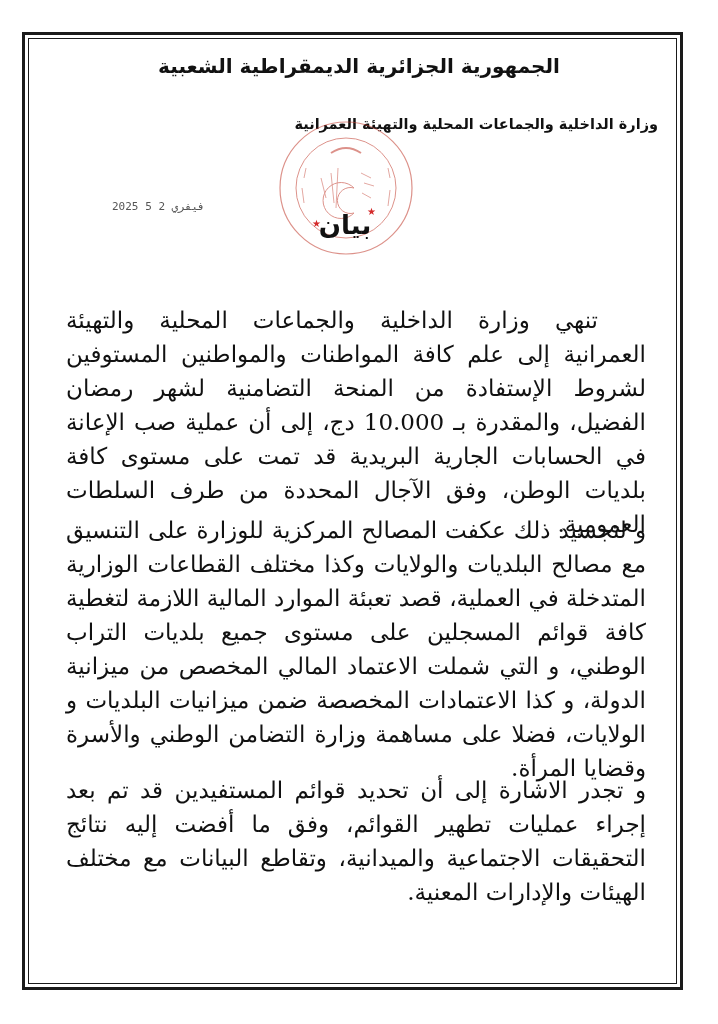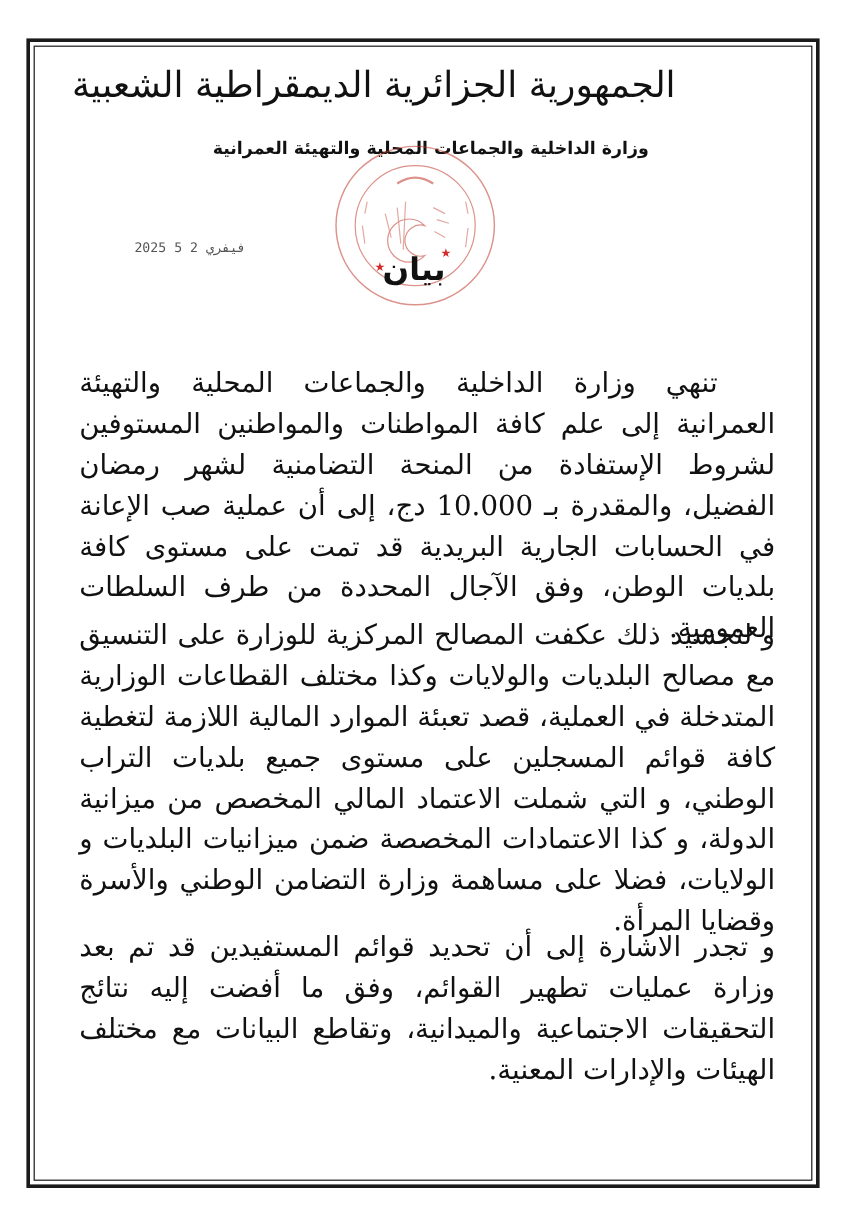--- a/index.html
+++ b/index.html
@@ -31,33 +31,32 @@
     width: 649px;
     height: 946px;
     border: 1.5px solid #1a1a1a;
     box-sizing: border-box;
   }
   .header-title {
     position: absolute;
     left: 60px;
     right: 60px;
     top: 54px;
-    text-align: left;
+    text-align: center;
     direction: rtl;
     font-family: "DejaVu Sans", sans-serif;
-    font-weight: normal;
-    font-size: 30px;
+    font-weight: bold;
+    font-size: 20px;
     letter-spacing: 0.2px;
   }
   .header-ministry {
     position: absolute;
     left: 60px;
     right: 60px;
     top: 116px;
-    text-align: center;
     direction: rtl;
     font-family: "DejaVu Sans", sans-serif;
     font-weight: bold;
     font-size: 14.5px;
   }
   .stamp {
     position: absolute;
     left: 276px;
     top: 118px;
     width: 140px;
@@ -130,13 +129,13 @@
 <div class="date-stamp">2025 فيفري 2 5</div>
 
 <div class="doc-type">
   <span>بيان</span>
   <span class="star" style="right:14px;top:-4px;">★</span>
   <span class="star" style="left:12px;top:8px;">★</span>
 </div>
 
 <p class="body-text p1">تنهي وزارة الداخلية والجماعات المحلية والتهيئة العمرانية إلى علم كافة المواطنات والمواطنين المستوفين لشروط الإستفادة من المنحة التضامنية لشهر رمضان الفضيل، والمقدرة بـ 10.000 دج، إلى أن عملية صب الإعانة في الحسابات الجارية البريدية قد تمت على مستوى كافة بلديات الوطن، وفق الآجال المحددة من طرف السلطات العمومية.</p>
 <p class="body-text p2">و لتجسيد ذلك عكفت المصالح المركزية للوزارة على التنسيق مع مصالح البلديات والولايات وكذا مختلف القطاعات الوزارية المتدخلة في العملية، قصد تعبئة الموارد المالية اللازمة لتغطية كافة قوائم المسجلين على مستوى جميع بلديات التراب الوطني، و التي شملت الاعتماد المالي المخصص من ميزانية الدولة، و كذا الاعتمادات المخصصة ضمن ميزانيات البلديات و الولايات، فضلا على مساهمة وزارة التضامن الوطني والأسرة وقضايا المرأة.</p>
-<p class="body-text p3">و تجدر الاشارة إلى أن تحديد قوائم المستفيدين قد تم بعد وزارة عمليات تطهير القوائم، وفق ما أفضت إليه نتائج التحقيقات الاجتماعية والميدانية، وتقاطع البيانات مع مختلف الهيئات والإدارات المعنية.</p>
+<p class="body-text p3">و تجدر الاشارة إلى أن تحديد قوائم المستفيدين قد تم بعد إجراء عمليات تطهير القوائم، وفق ما أفضت إليه نتائج التحقيقات الاجتماعية والميدانية، وتقاطع البيانات مع مختلف الهيئات والإدارات المعنية.</p>
 
 </body></html>

